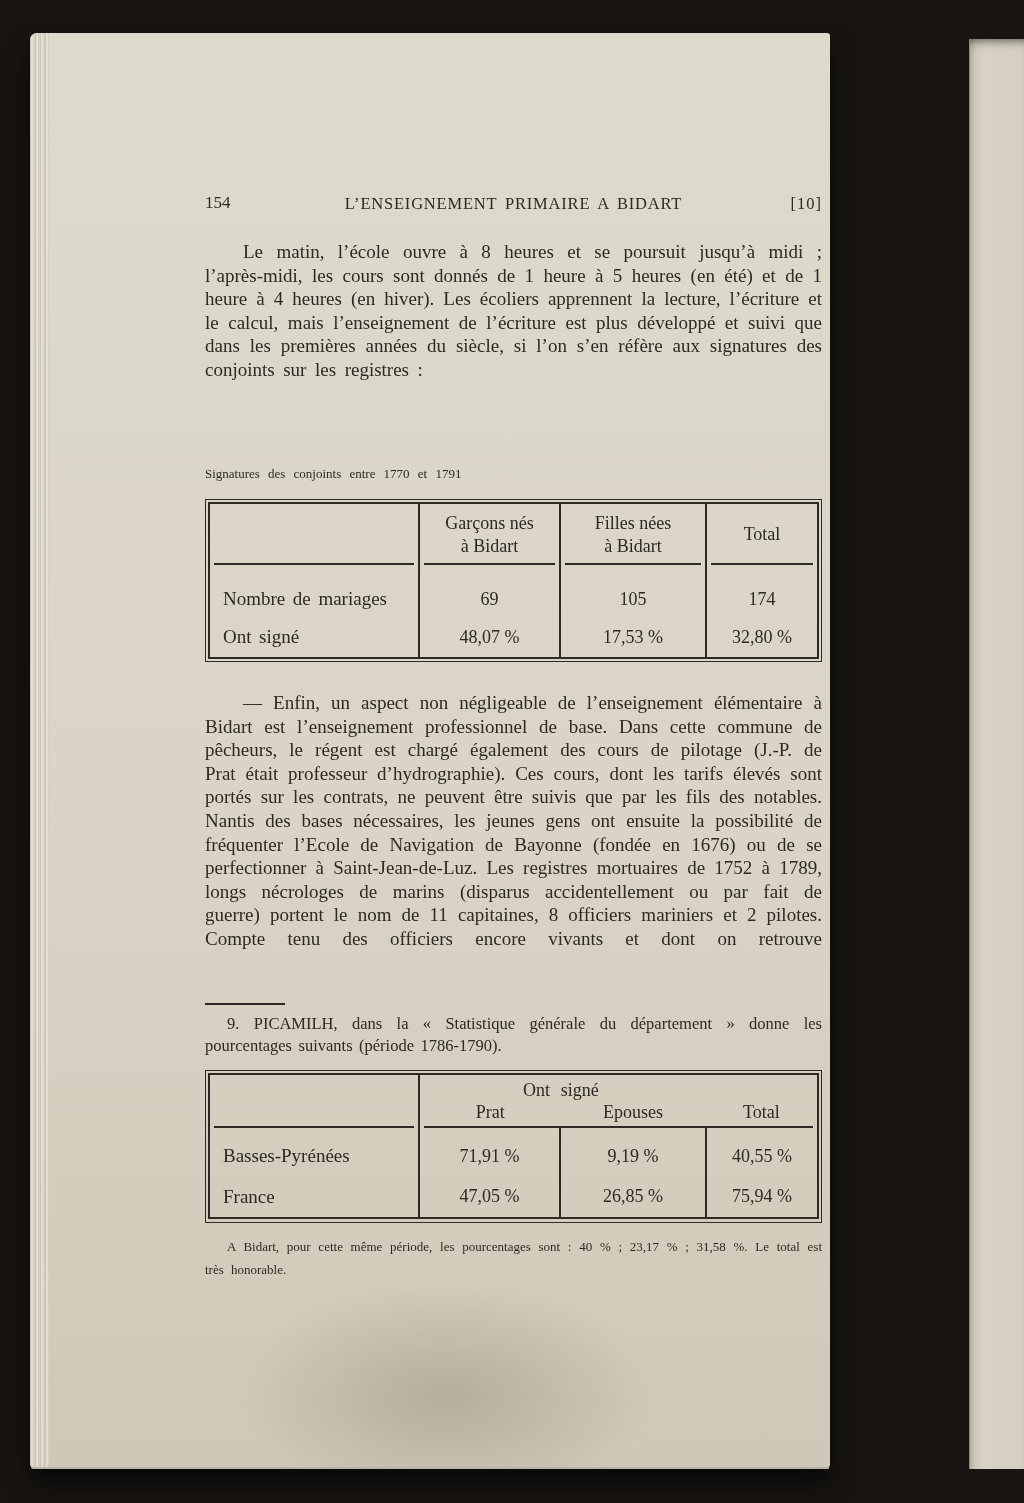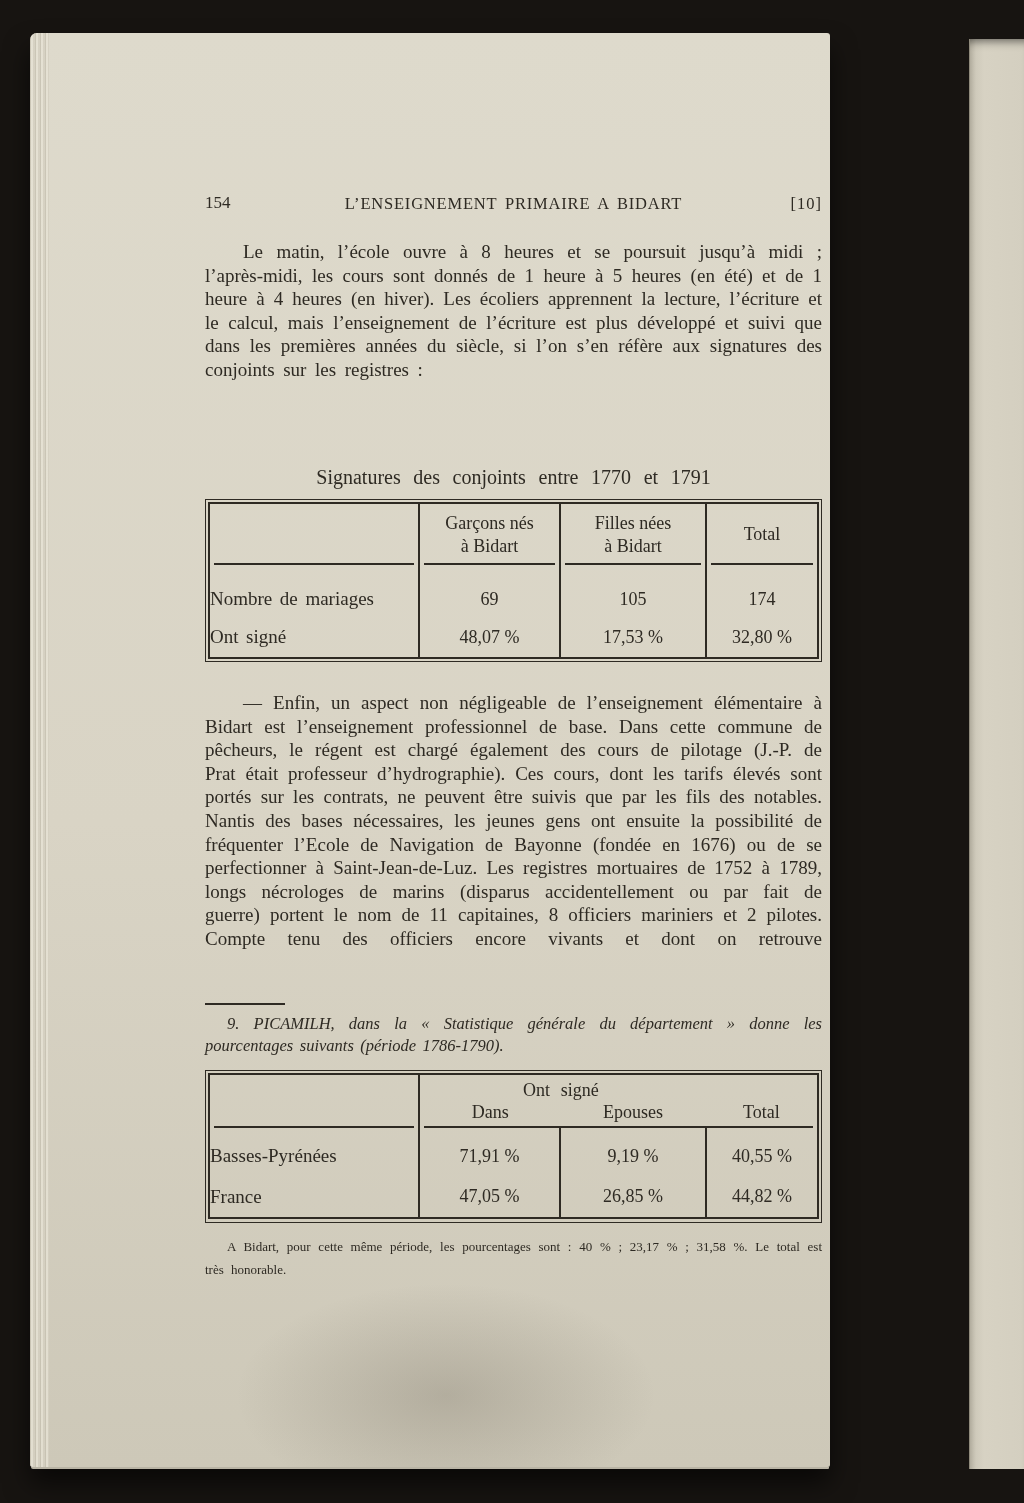--- a/index.html
+++ b/index.html
@@ -49,50 +49,50 @@
   .running-head .pageno{position:absolute;left:0;top:0;font-size:17px;letter-spacing:0;}
   .running-head .title{position:absolute;left:50%;top:1px;transform:translateX(-50%);white-space:nowrap;word-spacing:3px;}
   .running-head .ref{position:absolute;right:0;top:1px;letter-spacing:1px;}
 
   .para{font-size:19px;line-height:23.6px;text-align:justify;word-spacing:0.20em;}
   .p1{top:207px;text-indent:38px;}
   .p2{top:658px;text-indent:38px;text-align-last:justify;}
 
   .tbl-title{top:395px;text-align:center;font-size:20px;word-spacing:0.35em;}
   .tbl-title sup{font-size:12.5px;vertical-align:6px;margin-left:3px;}
-  .tbl-subtitle{top:433px;text-align:center;font-size:20px;word-spacing:0.38em;}
+  .tbl-subtitle{top:433px;text-align:left;font-size:13px;word-spacing:0.38em;}
 
   
   .tbl-outer{border:1px solid var(--ink);padding:2px;background:transparent;}
   .tbl-inner{border:2px solid var(--ink);display:grid;grid-template-columns:208px 141px 146px 112px;}
   .t1{top:466px;height:163px;}
   .t1 .tbl-inner{grid-template-rows:61px 52px 40px;}
   .t2{top:1037px;height:153px;}
   .t2 .tbl-inner{grid-template-rows:53px 48px 41px;}
 
   .cell{display:flex;align-items:center;position:relative;}
   .vline{border-left:2px solid var(--ink);}
   .hcell{justify-content:center;text-align:center;font-size:18px;line-height:1.25;white-space:pre-line;}
   .hcell::after,.spanhead::after{
     content:"";position:absolute;left:4px;right:4px;bottom:0;height:2px;background:var(--ink);
   }
-  .lblcell{font-size:19px;padding-left:0;word-spacing:0.15em;}
+  .lblcell{font-size:19px;padding-left:13px;word-spacing:0.15em;}
   .valcell{justify-content:center;font-size:18px;text-align:right;}
   .t1 .rrow1{align-items:flex-end;padding-bottom:7px;}
   .t2 .rrow1{align-items:flex-end;padding-bottom:9px;}
 
   .spanhead{grid-column:2/5;position:relative;}
   .spanhead .ontsigne{position:absolute;left:0;top:5px;width:71%;text-align:center;font-size:18px;word-spacing:0.35em;}
   .subheads{position:absolute;left:0;right:0;bottom:5px;display:flex;}
   .subheads span{text-align:center;font-size:18px;}
   .sh1{width:141px;} .sh2{width:146px;} .sh3{width:112px;}
 
   
   .fn-rule{top:970px;width:80px;height:2px;background:var(--ink);}
-  .footnote{top:980px;font-size:16.5px;line-height:22px;text-align:justify;text-indent:22px;word-spacing:0.14em;font-style:italic;}
+  .footnote{top:980px;font-size:16.5px;line-height:22px;text-align:justify;text-indent:22px;word-spacing:0.14em;}
   .p3{top:1202px;font-size:13px;line-height:23px;text-align:justify;text-indent:22px;word-spacing:0.30em;}
 </style>
 </head>
 <body>
 
 <div class="page">
   <div class="page-stack-edges"></div>
 
   <div class="content">
 
@@ -133,35 +133,35 @@
     <div class="block fn-rule"></div>
 
     <p class="block footnote">9. PICAMILH, dans la « Statistique générale du département » donne les pourcentages suivants (période 1786-1790).</p>
 
     <div class="block tbl-outer t2">
       <div class="tbl-inner">
         <div class="cell hcell"></div>
         <div class="spanhead vline">
           <span class="ontsigne">Ont signé</span>
           <span class="subheads">
-            <span class="sh1">Dans</span>
+            <span class="sh1">Prat</span>
             <span class="sh2">Epouses</span>
             <span class="sh3">Total</span>
           </span>
         </div>
 
         <div class="cell lblcell rrow1">Basses-Pyrénées</div>
         <div class="cell valcell vline rrow1">71,91 %</div>
         <div class="cell valcell vline rrow1">9,19 %</div>
         <div class="cell valcell vline rrow1">40,55 %</div>
 
         <div class="cell lblcell">France</div>
         <div class="cell valcell vline">47,05 %</div>
         <div class="cell valcell vline">26,85 %</div>
-        <div class="cell valcell vline">44,82 %</div>
+        <div class="cell valcell vline">75,94 %</div>
       </div>
     </div>
 
     <p class="block para p3">A Bidart, pour cette même période, les pourcentages sont : 40 % ; 23,17 % ; 31,58 %. Le total est très honorable.</p>
 
   </div>
 </div>
 
 <div class="next-page-strip"></div>
 

